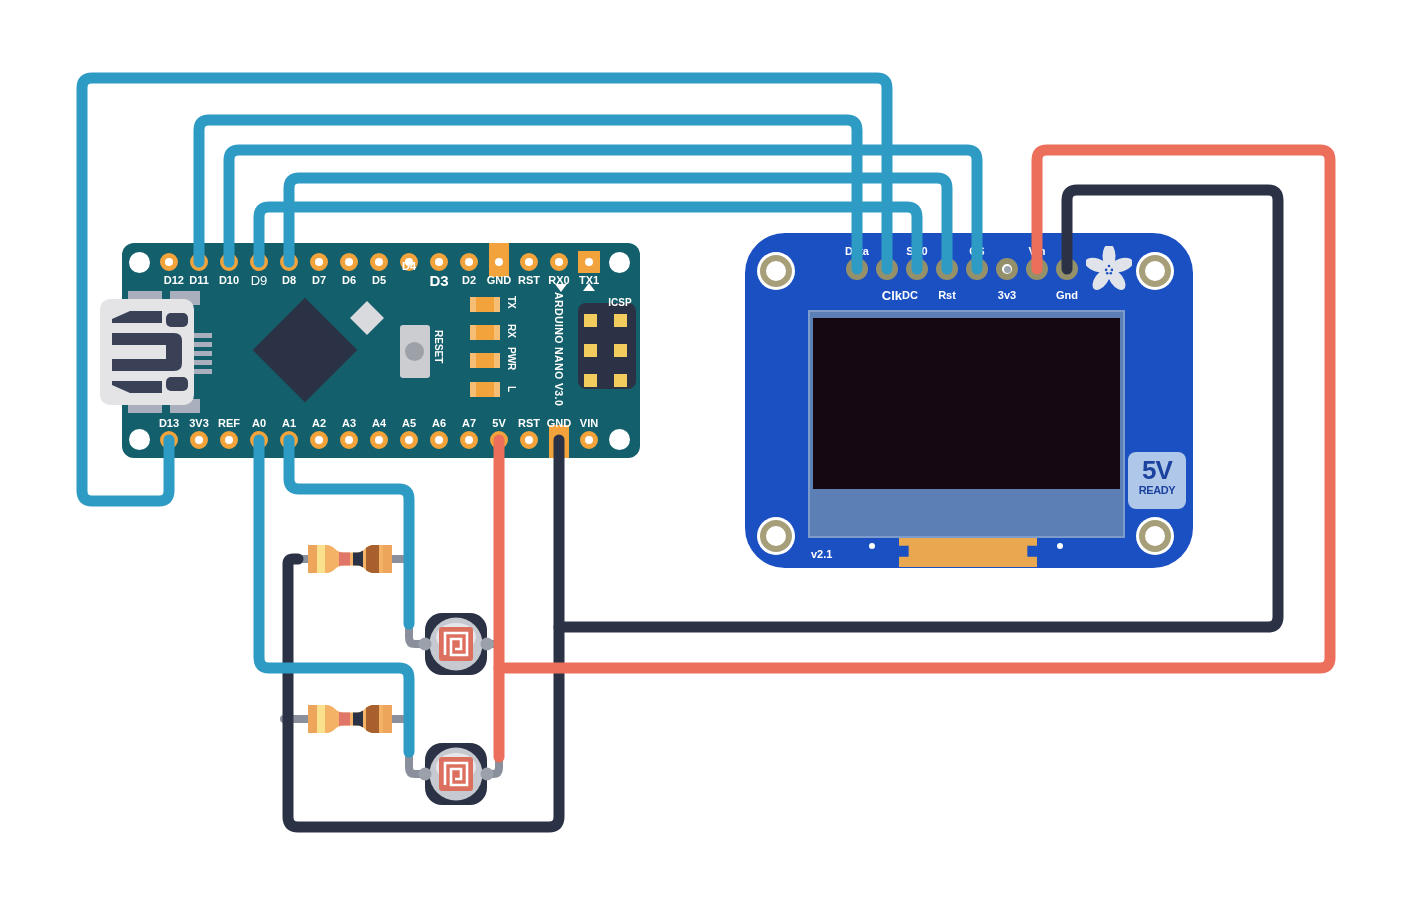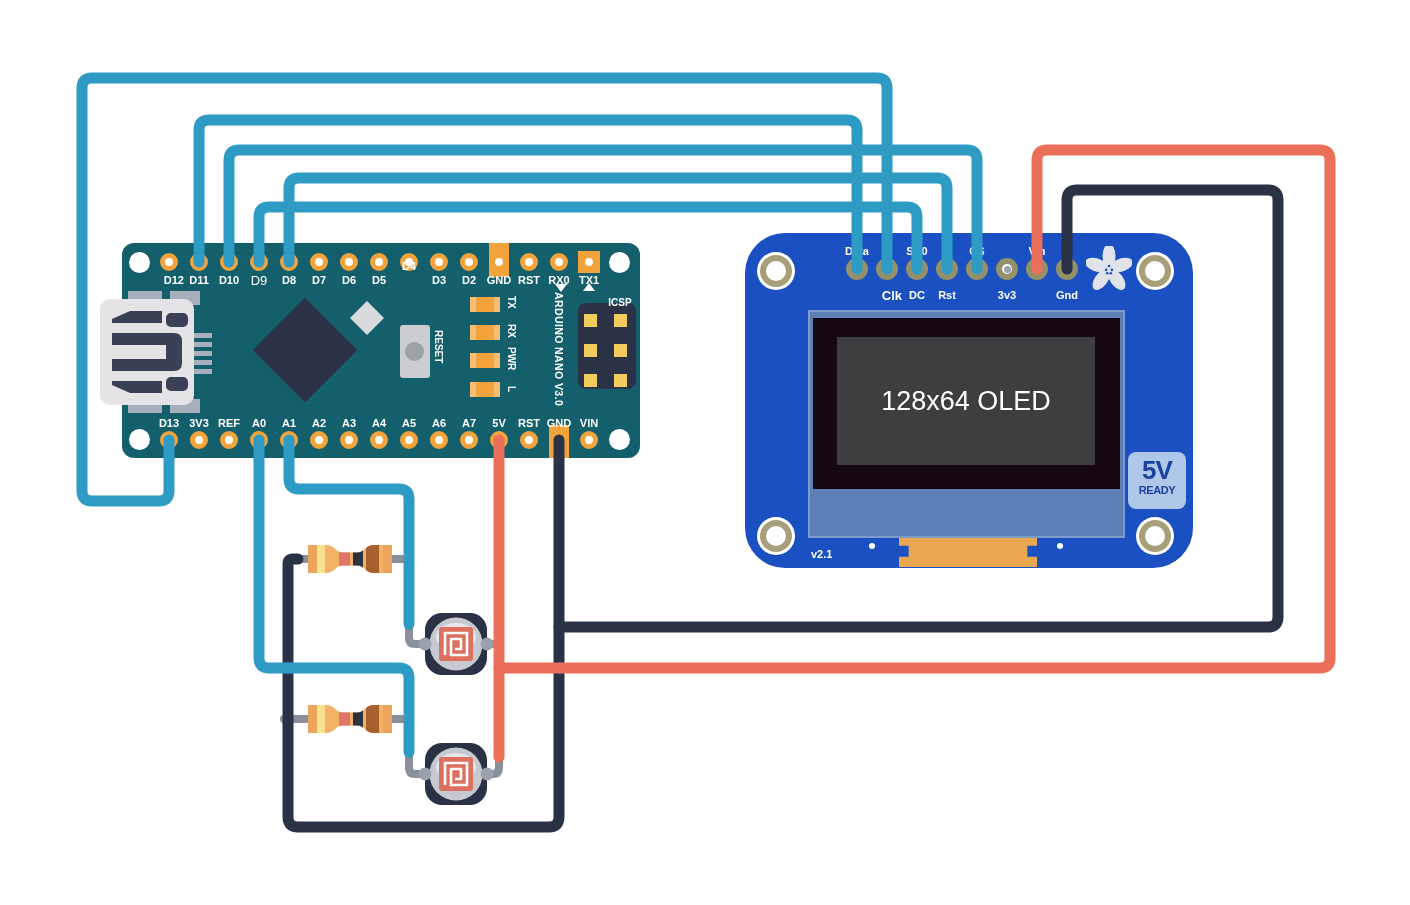--- a/index.html
+++ b/index.html
@@ -131,23 +131,20 @@
         <circle cx="2.9" cy="0.9" r="1.3"></circle>
         <circle cx="1.8" cy="4.3" r="1.3"></circle>
         <circle cx="-1.8" cy="4.3" r="1.3"></circle>
         <circle cx="-2.9" cy="0.9" r="1.3"></circle>
       </g>
     </svg>
   </div>
 
   <div class="abs module"></div>
   <div class="abs scr-black"></div>
-  <div class="abs scr-gray">
-    <span>128x64 OLED</span>
-  </div>
 
   <div class="abs conn"></div>
   <div class="abs dot-w" style="left:869px;top:543px;"></div>
   <div class="abs dot-w" style="left:1057px;top:543px;"></div>
   <div class="abs ver" style="left:811px;top:548px;">v2.1</div>
 
   <div class="abs badge">
     <div class="badge-5v">5V</div>
     <div class="badge-ready">READY</div>
   </div>
@@ -165,21 +162,21 @@
       <div class="abs" style="left: 274px; top: 274px; width: 30px; text-align: center; font-size: 11px; font-weight: 700; color: rgb(255, 255, 255); line-height: 13px;">D8</div>
       <div class="abs" style="left: 310px; top: 253px; width: 8px; height: 8px; border: 5px solid rgb(242, 163, 60); border-radius: 50%; background: rgb(255, 255, 255);"></div>
       <div class="abs" style="left: 304px; top: 274px; width: 30px; text-align: center; font-size: 11px; font-weight: 700; color: rgb(255, 255, 255); line-height: 13px;">D7</div>
       <div class="abs" style="left: 340px; top: 253px; width: 8px; height: 8px; border: 5px solid rgb(242, 163, 60); border-radius: 50%; background: rgb(255, 255, 255);"></div>
       <div class="abs" style="left: 334px; top: 274px; width: 30px; text-align: center; font-size: 11px; font-weight: 700; color: rgb(255, 255, 255); line-height: 13px;">D6</div>
       <div class="abs" style="left: 370px; top: 253px; width: 8px; height: 8px; border: 5px solid rgb(242, 163, 60); border-radius: 50%; background: rgb(255, 255, 255);"></div>
       <div class="abs" style="left: 364px; top: 274px; width: 30px; text-align: center; font-size: 11px; font-weight: 700; color: rgb(255, 255, 255); line-height: 13px;">D5</div>
       <div class="abs" style="left: 400px; top: 253px; width: 8px; height: 8px; border: 5px solid rgb(242, 163, 60); border-radius: 50%; background: rgb(255, 255, 255);"></div>
       <div class="abs" style="left: 394px; top: 260px; width: 30px; text-align: center; font-size: 11px; font-weight: 700; color: rgb(255, 255, 255); line-height: 13px;">D4</div>
       <div class="abs" style="left: 430px; top: 253px; width: 8px; height: 8px; border: 5px solid rgb(242, 163, 60); border-radius: 50%; background: rgb(255, 255, 255);"></div>
-      <div class="abs" style="left: 424px; top: 274px; width: 30px; text-align: center; font-size: 11px; font-weight: 700; color: rgb(255, 255, 255); line-height: 13px;">D3</div>
+      <div class="abs" style="left: 424px; top: 274px; width: 30px; text-align: center; font-size: 15px; font-weight: 700; color: rgb(255, 255, 255); line-height: 13px;">D3</div>
       <div class="abs" style="left: 460px; top: 253px; width: 8px; height: 8px; border: 5px solid rgb(242, 163, 60); border-radius: 50%; background: rgb(255, 255, 255);"></div>
       <div class="abs" style="left: 454px; top: 274px; width: 30px; text-align: center; font-size: 11px; font-weight: 700; color: rgb(255, 255, 255); line-height: 13px;">D2</div>
       <div class="abs" style="left: 490px; top: 253px; width: 8px; height: 8px; border: 5px solid rgb(242, 163, 60); border-radius: 50%; background: rgb(255, 255, 255);"></div>
       <div class="abs" style="left: 484px; top: 274px; width: 30px; text-align: center; font-size: 11px; font-weight: 700; color: rgb(255, 255, 255); line-height: 13px;">GND</div>
       <div class="abs" style="left: 520px; top: 253px; width: 8px; height: 8px; border: 5px solid rgb(242, 163, 60); border-radius: 50%; background: rgb(255, 255, 255);"></div>
       <div class="abs" style="left: 514px; top: 274px; width: 30px; text-align: center; font-size: 11px; font-weight: 700; color: rgb(255, 255, 255); line-height: 13px;">RST</div>
       <div class="abs" style="left: 550px; top: 253px; width: 8px; height: 8px; border: 5px solid rgb(242, 163, 60); border-radius: 50%; background: rgb(255, 255, 255);"></div>
       <div class="abs" style="left: 544px; top: 274px; width: 30px; text-align: center; font-size: 11px; font-weight: 700; color: rgb(255, 255, 255); line-height: 13px;">RX0</div>
       <div class="abs" style="left: 580px; top: 253px; width: 8px; height: 8px; border: 5px solid rgb(242, 163, 60); border-radius: 50%; background: rgb(255, 255, 255);"></div>
       <div class="abs" style="left: 574px; top: 274px; width: 30px; text-align: center; font-size: 11px; font-weight: 700; color: rgb(255, 255, 255); line-height: 13px;">TX1</div>
@@ -220,21 +217,21 @@
       <div class="abs" style="left: 966px; top: 258px; width: 10px; height: 10px; border: 6px solid rgb(147, 144, 106); border-radius: 50%; background: rgb(255, 255, 255);"></div>
       <div class="abs" style="left: 996px; top: 258px; width: 10px; height: 10px; border: 6px solid rgb(147, 144, 106); border-radius: 50%; background: rgb(255, 255, 255);"></div>
       <div class="abs" style="left: 1003.5px; top: 265.5px; width: 7px; height: 7px; border-radius: 50%; background: rgb(155, 161, 171);"></div>
       <div class="abs" style="left: 1026px; top: 258px; width: 10px; height: 10px; border: 6px solid rgb(147, 144, 106); border-radius: 50%; background: rgb(255, 255, 255);"></div>
       <div class="abs" style="left: 1056px; top: 258px; width: 10px; height: 10px; border: 6px solid rgb(147, 144, 106); border-radius: 50%; background: rgb(255, 255, 255);"></div>
       <div class="abs" style="left: 842px; top: 245px; width: 30px; text-align: center; font-size: 11px; font-weight: 700; color: rgb(255, 255, 255); line-height: 13px;">Data</div>
       <div class="abs" style="left: 902px; top: 245px; width: 30px; text-align: center; font-size: 11px; font-weight: 700; color: rgb(255, 255, 255); line-height: 13px;">SA0</div>
       <div class="abs" style="left: 962px; top: 245px; width: 30px; text-align: center; font-size: 11px; font-weight: 700; color: rgb(255, 255, 255); line-height: 13px;">CS</div>
       <div class="abs" style="left: 1022px; top: 245px; width: 30px; text-align: center; font-size: 11px; font-weight: 700; color: rgb(255, 255, 255); line-height: 13px;">Vin</div>
       <div class="abs" style="left: 872px; top: 289px; width: 30px; text-align: right; font-size: 13px; font-weight: 700; color: rgb(255, 255, 255); line-height: 13px;">Clk</div>
-      <div class="abs" style="left: 902px; top: 289px; width: 30px; text-align: center; font-size: 11px; font-weight: 700; color: rgb(255, 255, 255); line-height: 13px;">DC</div>
+      <div class="abs" style="left: 902px; top: 289px; width: 30px; text-align: left; font-size: 11px; font-weight: 700; color: rgb(255, 255, 255); line-height: 13px;">DC</div>
       <div class="abs" style="left: 932px; top: 289px; width: 30px; text-align: center; font-size: 11px; font-weight: 700; color: rgb(255, 255, 255); line-height: 13px;">Rst</div>
       <div class="abs" style="left: 992px; top: 289px; width: 30px; text-align: center; font-size: 11px; font-weight: 700; color: rgb(255, 255, 255); line-height: 13px;">3v3</div>
       <div class="abs" style="left: 1052px; top: 289px; width: 30px; text-align: center; font-size: 11px; font-weight: 700; color: rgb(255, 255, 255); line-height: 13px;">Gnd</div>
     </div>
 
   <svg class="layer" id="wire-layer" width="1410" height="905">
       <path d="M294,559 L310,559" fill="none" stroke="#8A909B" stroke-width="8" stroke-linecap="round"></path>
       <path d="M388,559 L409,559" fill="none" stroke="#8A909B" stroke-width="8" stroke-linecap="round"></path>
       <path d="M284,719 L310,719" fill="none" stroke="#8A909B" stroke-width="8" stroke-linecap="round"></path>
       <path d="M388,719 L409,719" fill="none" stroke="#8A909B" stroke-width="8" stroke-linecap="round"></path>

